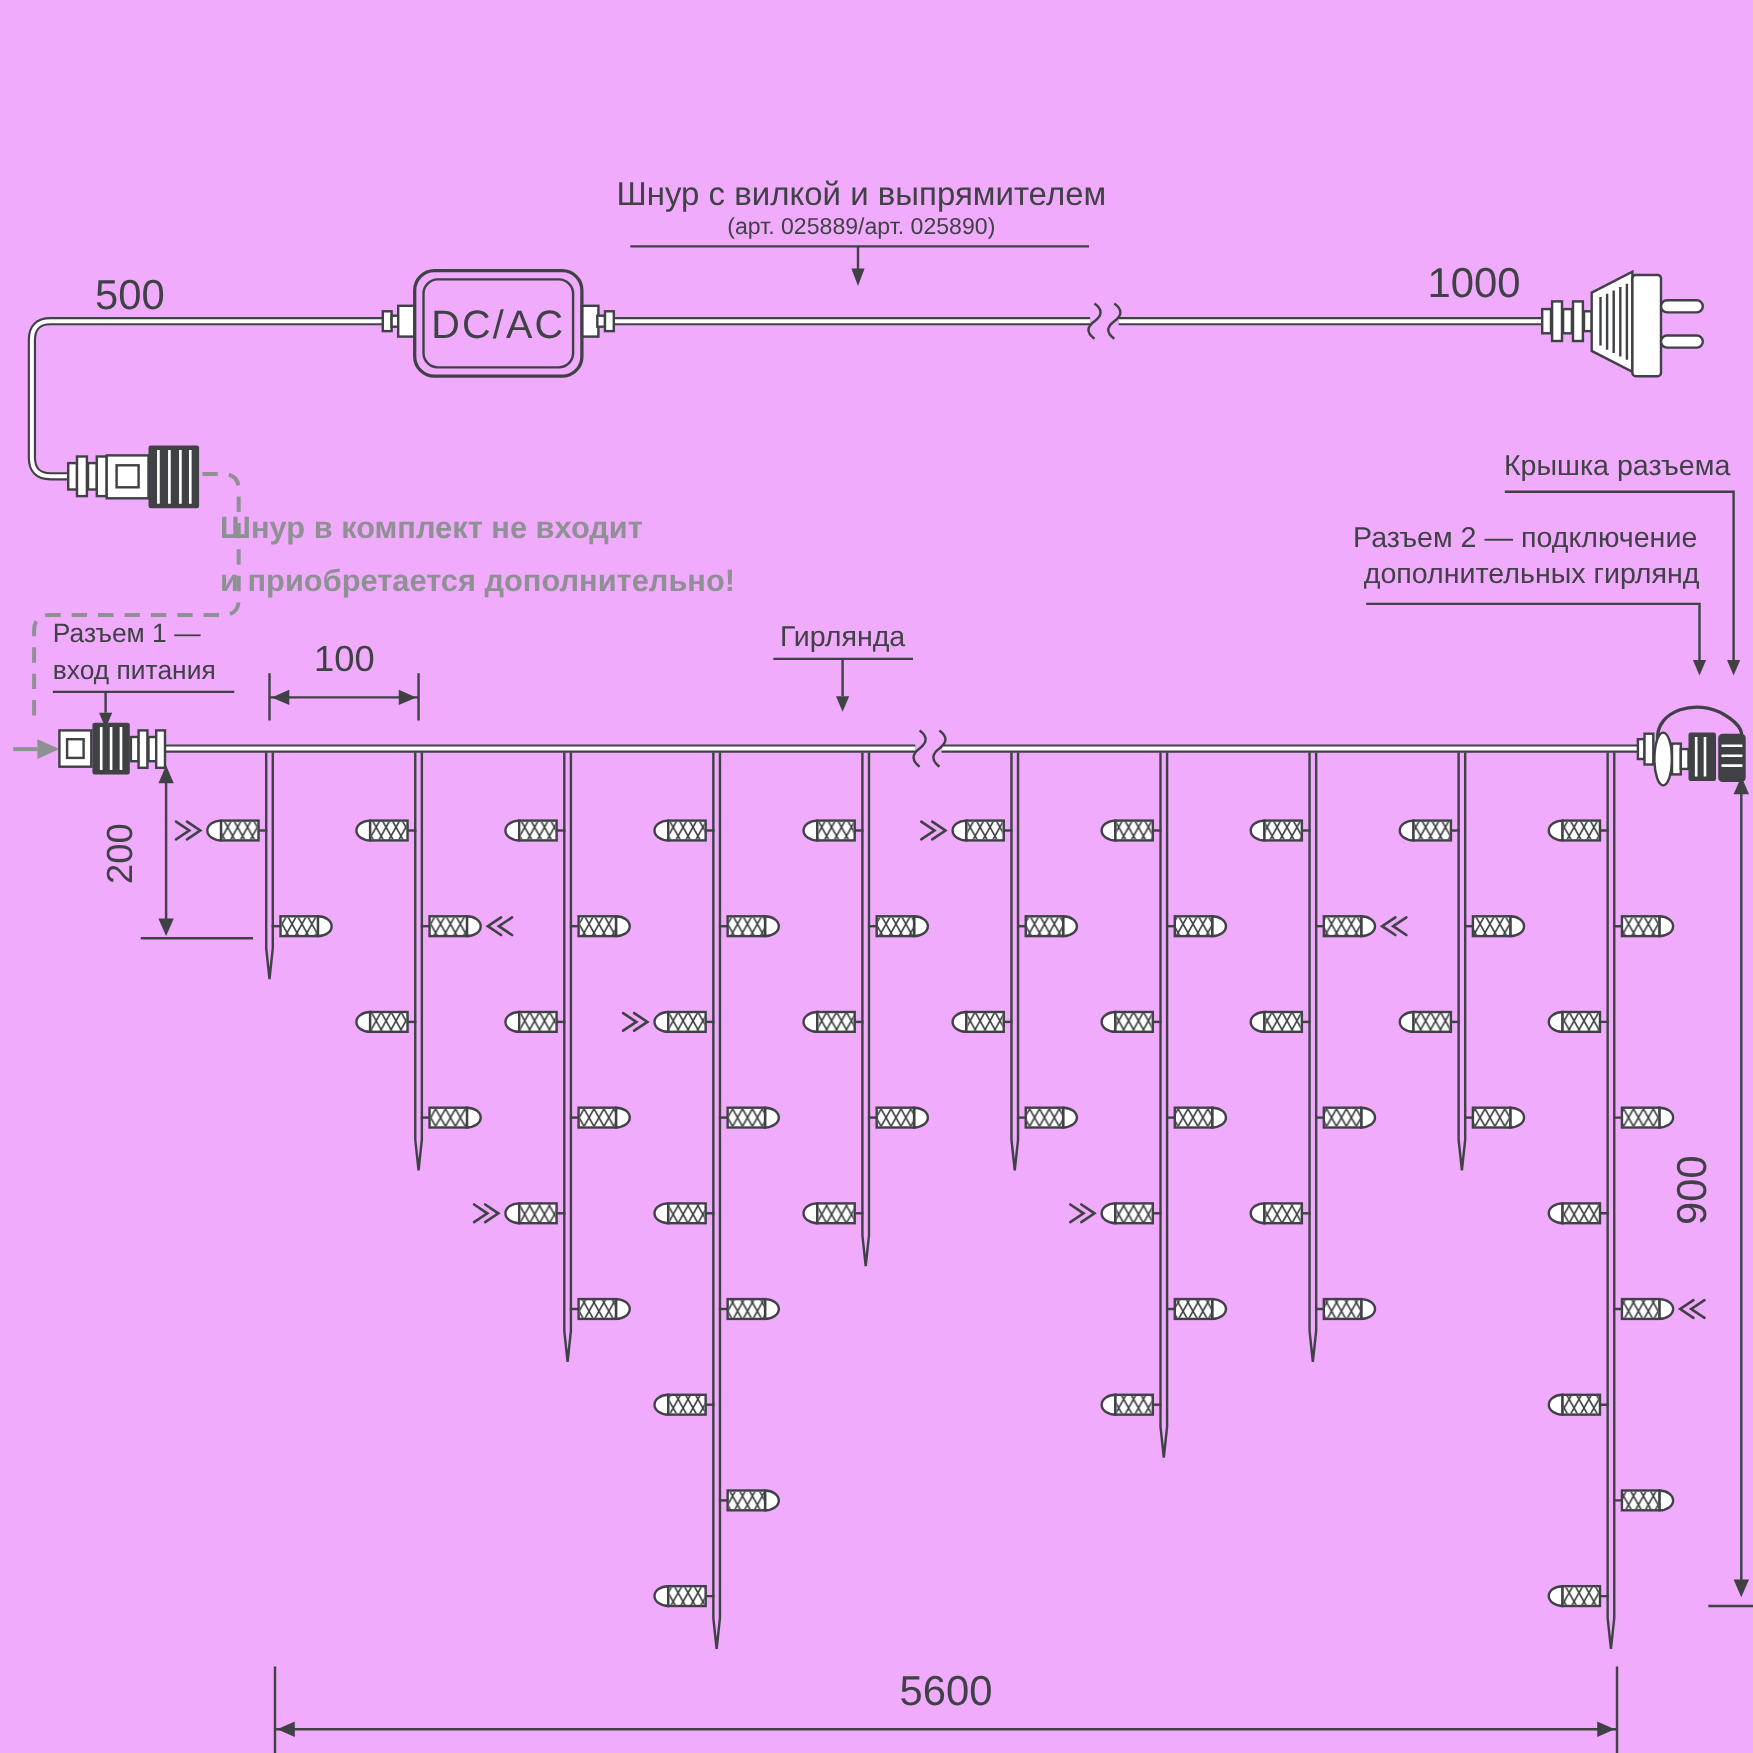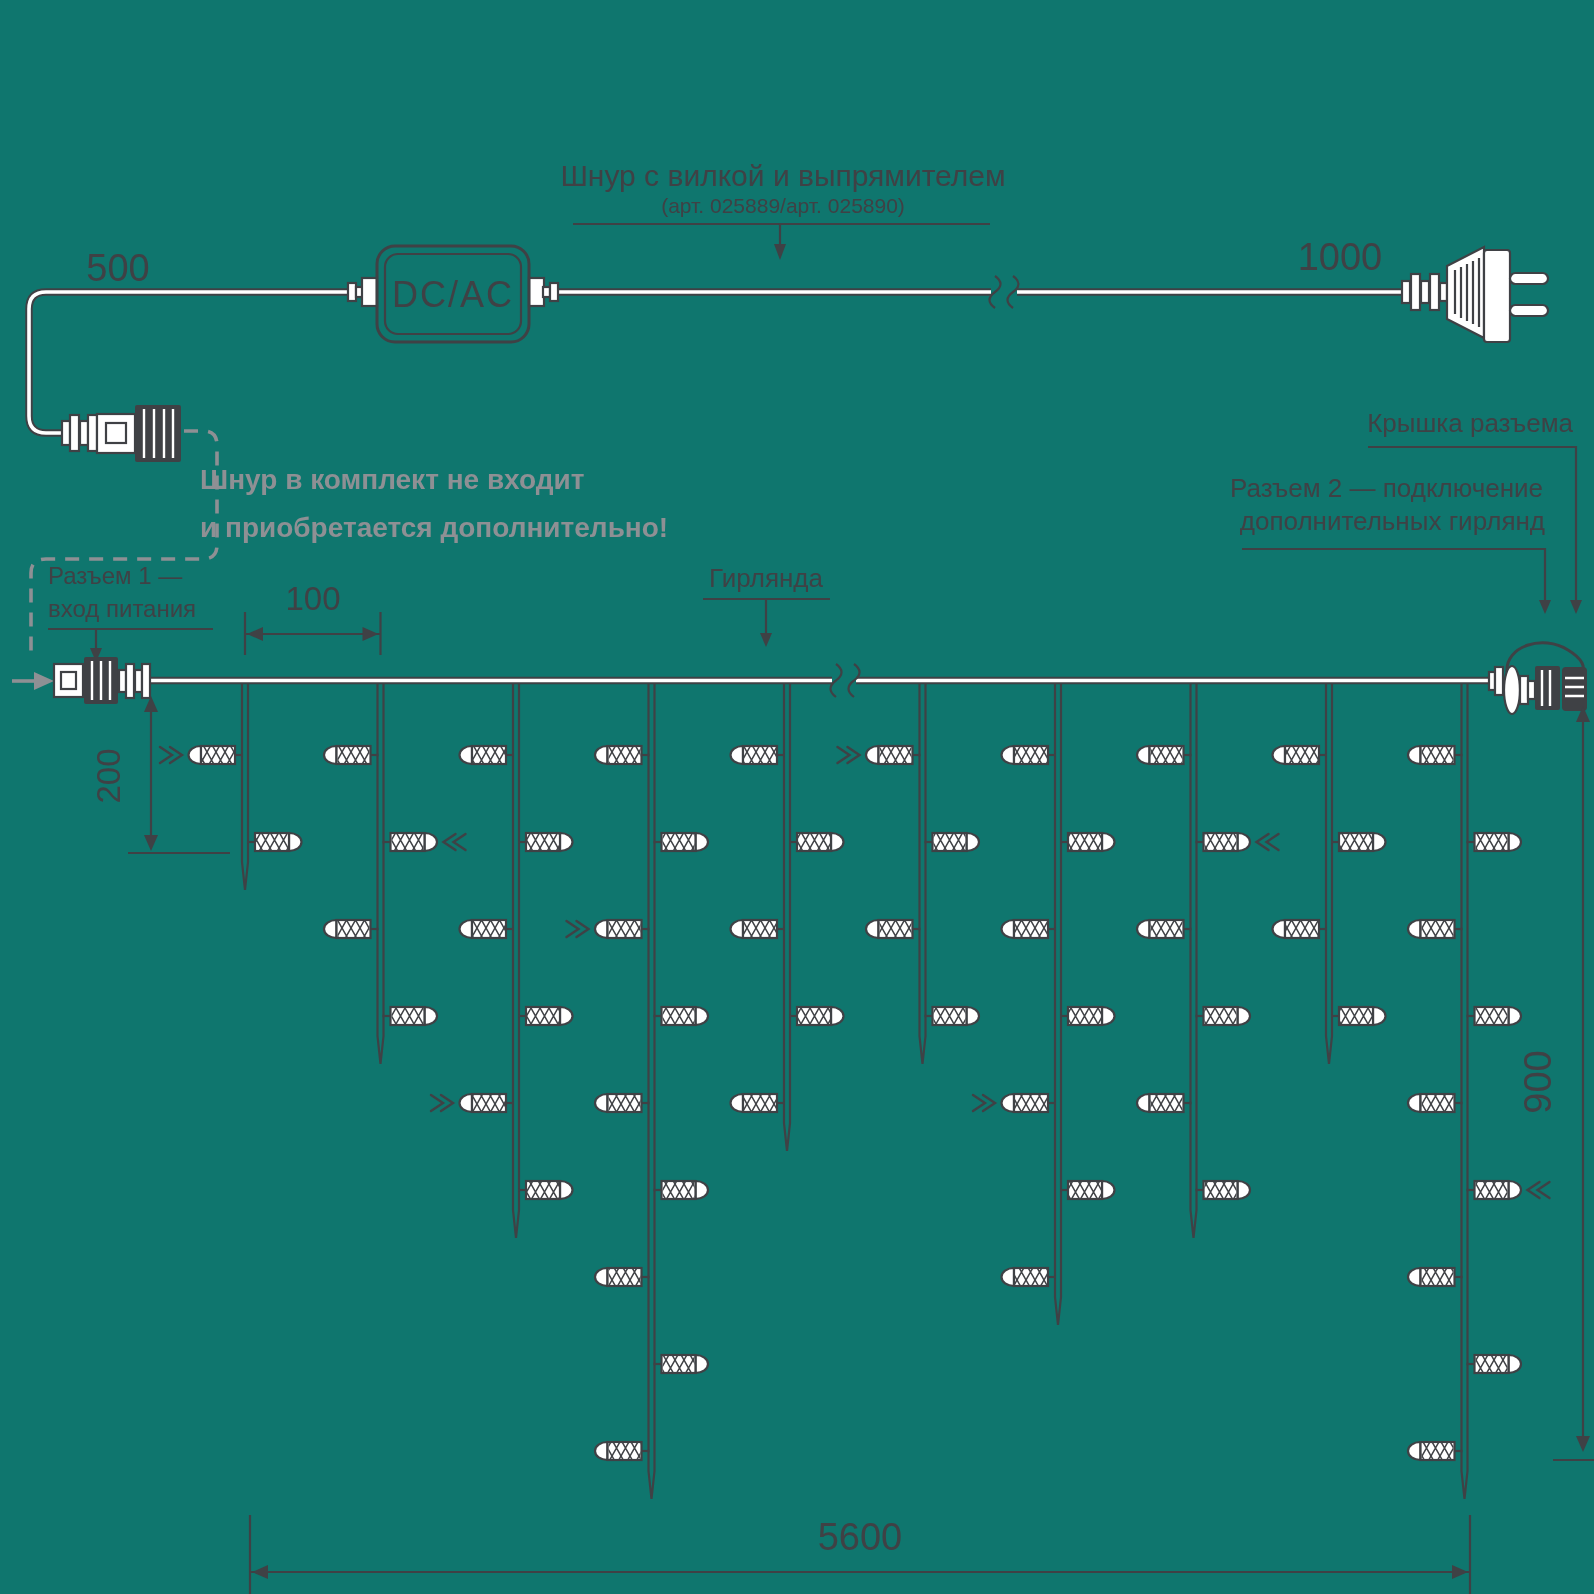--- a/index.html
+++ b/index.html
@@ -1,16 +1,16 @@
 <!DOCTYPE html>
 <html style="--line: #3f4145; --muted: #8e9094;"><head>
 <meta charset="utf-8">
 <style>
   html,body{margin:0;padding:0;background:#ffffff;}
-  .stage{width:1594px;height:1594px;position:relative;background:#0f766e;overflow:hidden;}
+  .stage{width:1594px;height:1594px;position:relative;background:#f0abfc;overflow:hidden;}
   svg text{font-family:"Liberation Sans", sans-serif;fill:var(--line,#3f4145);}
   .ln{stroke:var(--line,#3f4145);stroke-width:2.2;fill:none;}
   .ln3{stroke:var(--line,#3f4145);stroke-width:3;fill:none;}
   .lnf{stroke:var(--line,#3f4145);stroke-width:2.2;fill:#ffffff;}
   .blk{fill:var(--line,#3f4145);stroke:none;}
   .wstripe{stroke:#ffffff;stroke-width:2.4;fill:none;}
   .dbl-o{stroke:var(--line,#3f4145);stroke-width:7.5;fill:none;}
   .dbl-i{stroke:#ffffff;stroke-width:3.6;fill:none;}
   .dash{stroke:var(--muted,#8e9094);stroke-width:3.6;stroke-dasharray:14 10;fill:none;}
   .muted-fill{fill:var(--muted,#8e9094);stroke:none;}

